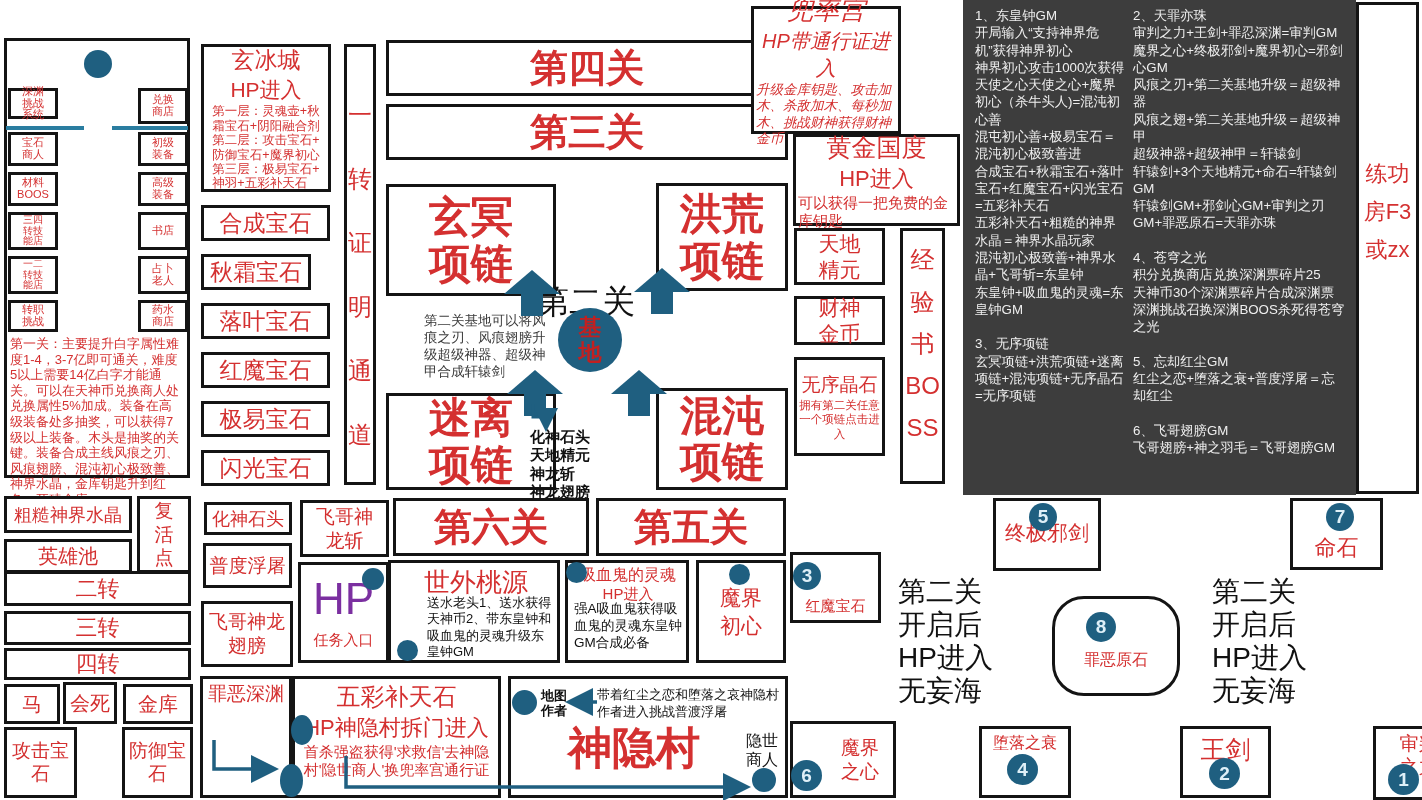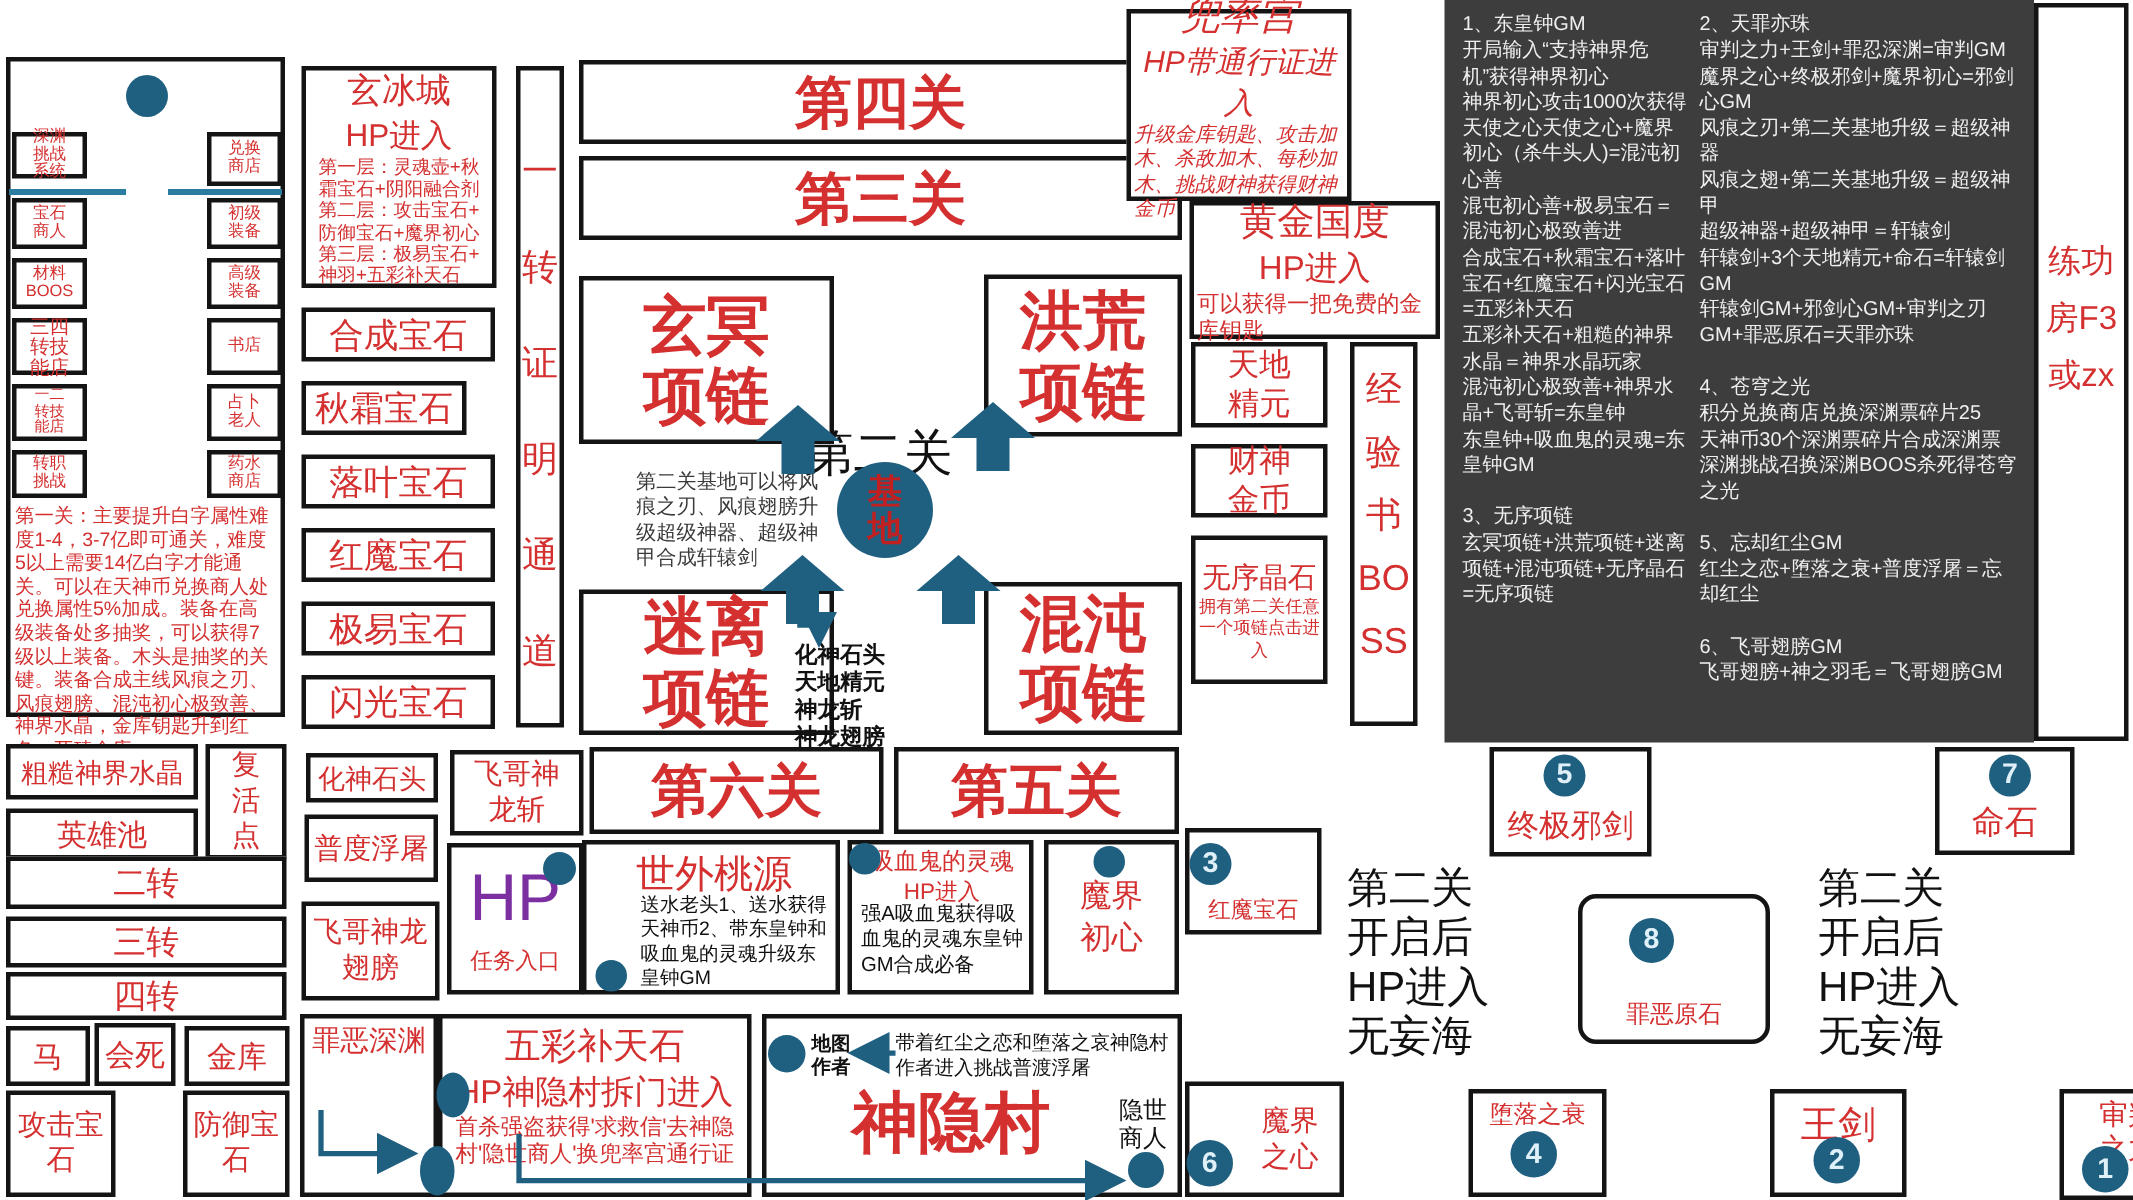--- a/index.html
+++ b/index.html
@@ -41,21 +41,21 @@
   <div class="box r pre" style="left:138px;top:88px;width:50px;height:36px;font-size:11px;line-height:1.05;">兑换
 商店</div>
   <div class="box r pre" style="left:8px;top:132px;width:50px;height:34px;font-size:11px;line-height:1.05;">宝石
 商人</div>
   <div class="box r pre" style="left:138px;top:132px;width:50px;height:34px;font-size:11px;line-height:1.05;">初级
 装备</div>
   <div class="box r pre" style="left:8px;top:172px;width:50px;height:34px;font-size:11px;line-height:1.05;">材料
 BOOS</div>
   <div class="box r pre" style="left:138px;top:172px;width:50px;height:34px;font-size:11px;line-height:1.05;">高级
 装备</div>
-  <div class="box r pre" style="left:8px;top:212px;width:50px;height:38px;font-size:13px;line-height:1.05;">三四
+  <div class="box r pre" style="left:8px;top:212px;width:50px;height:38px;font-size:10px;line-height:1.05;">三四
 转技
 能店</div>
   <div class="box r pre" style="left:138px;top:212px;width:50px;height:38px;font-size:11px;line-height:1.05;">书店</div>
   <div class="box r pre" style="left:8px;top:256px;width:50px;height:38px;font-size:10px;line-height:1.05;">一二
 转技
 能店</div>
   <div class="box r pre" style="left:138px;top:256px;width:50px;height:38px;font-size:11px;line-height:1.05;">占卜
 老人</div>
   <div class="box r pre" style="left:8px;top:300px;width:50px;height:32px;font-size:11px;line-height:1.05;">转职
 挑战</div>
@@ -226,35 +226,35 @@
   <div class="dot" style="left:512px;top:690px;width:25px;height:25px;"></div>
   <div class="dot" style="left:752px;top:768px;width:24px;height:24px;"></div>
   <div class="dot" style="left:291px;top:715px;width:22px;height:30px;"></div>
   <div class="dot" style="left:280px;top:764px;width:23px;height:33px;"></div>
 
   <div class="box" style="left:790px;top:552px;width:91px;height:71px;align-items:flex-end;padding-bottom:4px;">
     <div class="r" style="font-size:15px;">红魔宝石</div>
   </div>
   <div class="numdot" style="left:793px;top:562px;width:28px;height:28px;">3</div>
 
-  <div class="box" style="left:993px;top:498px;width:108px;height:73px;align-items:flex-end;padding-bottom:4px;">
+  <div class="box" style="left:993px;top:498px;width:108px;height:73px;padding-bottom:4px;">
     <div class="r" style="font-size:21px;">终极邪剑</div>
   </div>
   <div class="numdot" style="left:1029px;top:503px;width:28px;height:28px;">5</div>
 
   <div class="abs pre" style="left:898px;top:575px;width:110px;font-size:28px;color:#111;line-height:1.18;text-align:left;">第二关
 开启后
 HP进入
 无妄海</div>
   <div class="abs pre" style="left:1212px;top:575px;width:110px;font-size:28px;color:#111;line-height:1.18;text-align:left;">第二关
 开启后
 HP进入
 无妄海</div>
 
-  <div class="box" style="left:1052px;top:596px;width:128px;height:100px;border-radius:12px;align-items:flex-end;padding-bottom:6px;">
+  <div class="box" style="left:1052px;top:596px;width:128px;height:100px;border-radius:32px;align-items:flex-end;padding-bottom:22px;">
     <div class="r" style="font-size:16px;">罪恶原石</div>
   </div>
   <div class="numdot" style="left:1086px;top:612px;width:30px;height:30px;">8</div>
 
   <div class="box" style="left:1290px;top:498px;width:93px;height:72px;align-items:flex-end;padding-bottom:4px;">
     <div class="r" style="font-size:22px;">命石</div>
   </div>
   <div class="numdot" style="left:1326px;top:503px;width:28px;height:28px;">7</div>
 
   <div class="box pre" style="left:790px;top:721px;width:106px;height:77px;padding-left:34px;">

